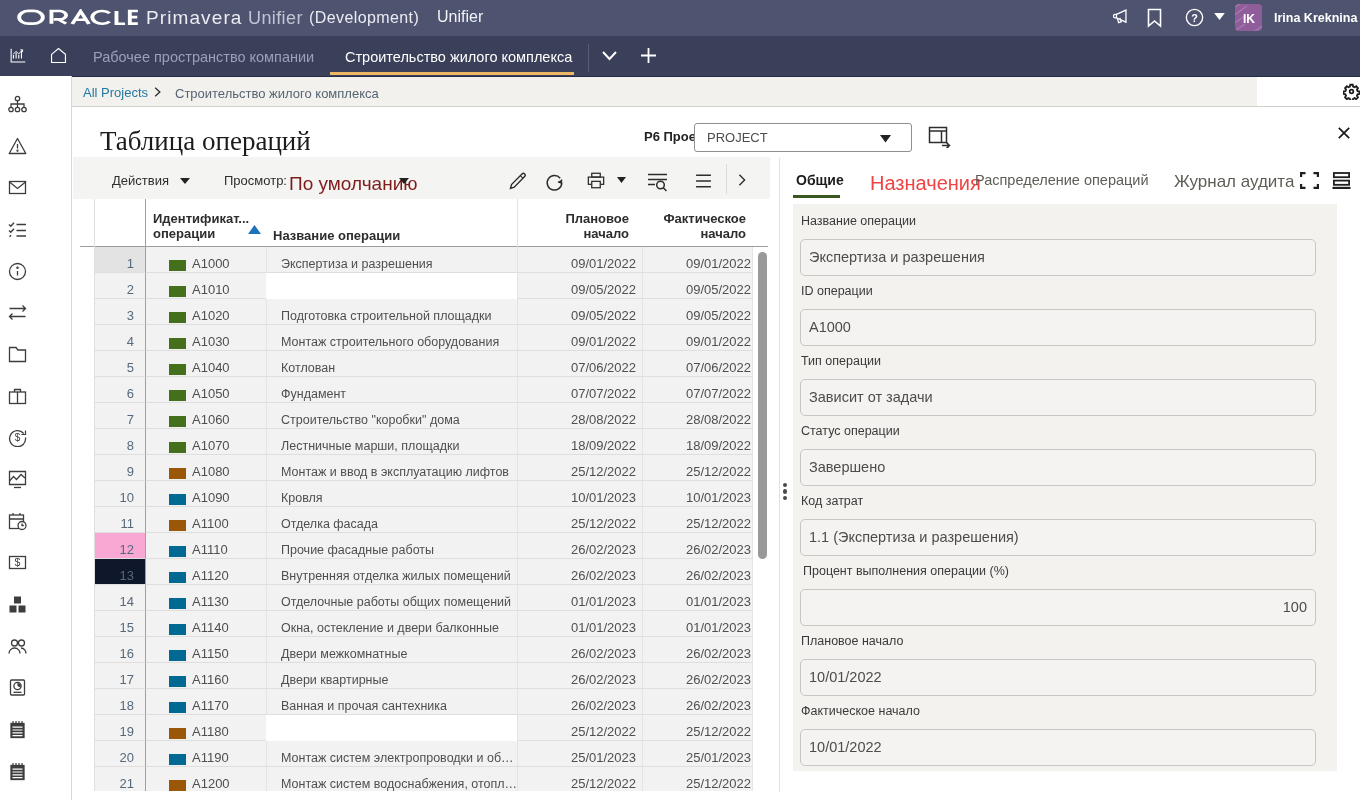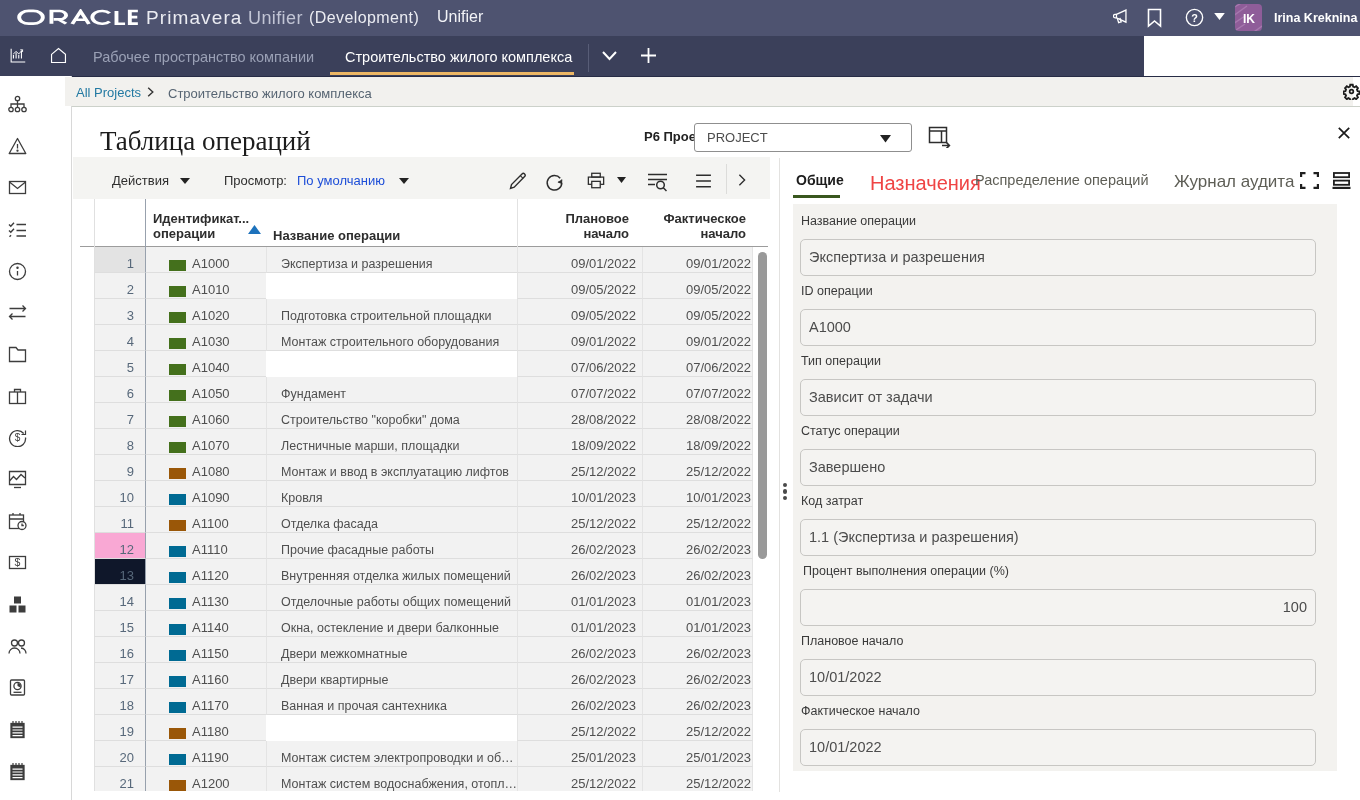--- a/index.html
+++ b/index.html
@@ -1,27 +1,27 @@
 <!DOCTYPE html>
 <html><head>
 <meta charset="utf-8">
 <style>
   * { margin:0; padding:0; box-sizing:border-box; }
   html,body { width:1360px; height:800px; overflow:hidden; background:#fff;
     font-family:"Liberation Sans", sans-serif; }
   .abs { position:absolute; }
   
   #topbar { position:absolute; left:0; top:0; width:1360px; height:36px; background:#4e5370; }
-  #topbar2 { position:absolute; left:0; top:36px; width:1144px; height:40px; background:#3b405a; }
+  #topbar2 { position:absolute; left:0; top:36px; width:1360px; height:40px; background:#3b405a; }
   
   #sidebar { position:absolute; left:0; top:76px; width:72px; height:724px; background:#fff;
     border-right:1px solid #d8d8d8; }
   .side-ic { position:absolute; left:8px; width:19px; height:19px; }
   
-  #bc { position:absolute; left:65px; top:77px; width:1288px; height:29px; background:#f2f1ee; }
+  #bc { position:absolute; left:72px; top:77px; width:1185px; height:29px; background:#f2f1ee; }
   #title { position:absolute; left:100px; top:126px; font-family:"Liberation Serif",serif;
     font-size:27px; color:#1c1c1c; }
   
   #toolbar { position:absolute; left:73px; top:157px; width:697px; height:42px; background:#f4f4f2; }
   
   #grid { position:absolute; left:80px; top:199px; width:688px; height:592px; background:#fff; overflow:hidden; }
   .htx { font-weight:bold; font-size:13px; color:#2d2d2d; line-height:15px; }
   .row { position:absolute; left:0; width:688px; height:26px; }
   .cell { position:absolute; top:0; height:26px; background:#f2f2f2; border-bottom:1px solid #dedede;
     font-size:13px; color:#4f4f4f; line-height:34px; overflow:hidden; white-space:nowrap; }
@@ -259,21 +259,21 @@
   </svg>
 <div class="abs" style="left:72px;top:106px;width:1288px;height:1px;background:#ccd1ca;"></div>
 <div class="abs" style="left:72px;top:76px;width:1288px;height:1px;background:#272c45;"></div>
 <div class="abs" style="left:779px;top:158px;width:1px;height:634px;background:#e3e2e0;"></div>
 <div id="toolbar">
   <span class="abs" style="left:39px;top:16px;font-size:13px;color:#2e2e2e;">Действия</span>
   <svg class="abs" style="left:107px;top:21px" width="10" height="6" viewBox="0 0 10 6">
       <path d="M0 0 h10 l-5 6 Z" fill="#222"></path>
     </svg>
   <span class="abs" style="left:151px;top:16px;font-size:13px;color:#2e2e2e;">Просмотр:</span>
-  <span class="abs" style="left:224px;top:16px;font-size:13px;color:#1d4ed8;">По умолчанию</span>
+  <span class="abs" style="left:216px;top:16px;font-size:19px;color:#7f1d1d;">По умолчанию</span>
   <svg class="abs" style="left:326px;top:21px" width="10" height="6" viewBox="0 0 10 6">
       <path d="M0 0 h10 l-5 6 Z" fill="#222"></path>
     </svg>
   <svg class="abs" style="left:436px;top:15px" width="18" height="18" viewBox="0 0 18 18">
     <g fill="none" stroke="#2d2d2d" stroke-width="1.4">
       <path d="M1.5 16.5 l1 -4 L13 2 a1.8 1.8 0 0 1 2.6 2.6 L5.2 15.2 l-3.7 1.3 Z"></path>
       <path d="M11.5 3.8 l2.6 2.6" stroke-width="1.1"></path>
     </g>
     </svg>
   <svg class="abs" style="left:471px;top:16px" width="20" height="19" viewBox="0 0 20 19">
@@ -342,20 +342,21 @@
 <div class="row" style="top:126px;">
 <div class="cell num" style="background:#f2f2f2;">4</div>
 <div class="cell idc"><span class="sq" style="background:#44701c;"></span>A1030</div>
 <div class="cell nm">Монтаж строительного оборудования</div>
 <div class="cell d1">09/01/2022</div>
 <div class="cell d2">09/01/2022</div>
 </div>
 <div class="row" style="top:152px;">
 <div class="cell num" style="background:#f2f2f2;">5</div>
 <div class="cell idc"><span class="sq" style="background:#44701c;"></span>A1040</div>
+<div class="cell nm">Котлован</div>
 <div class="cell d1">07/06/2022</div>
 <div class="cell d2">07/06/2022</div>
 </div>
 <div class="row" style="top:178px;">
 <div class="cell num" style="background:#f2f2f2;">6</div>
 <div class="cell idc"><span class="sq" style="background:#44701c;"></span>A1050</div>
 <div class="cell nm">Фундамент</div>
 <div class="cell d1">07/07/2022</div>
 <div class="cell d2">07/07/2022</div>
 </div>

